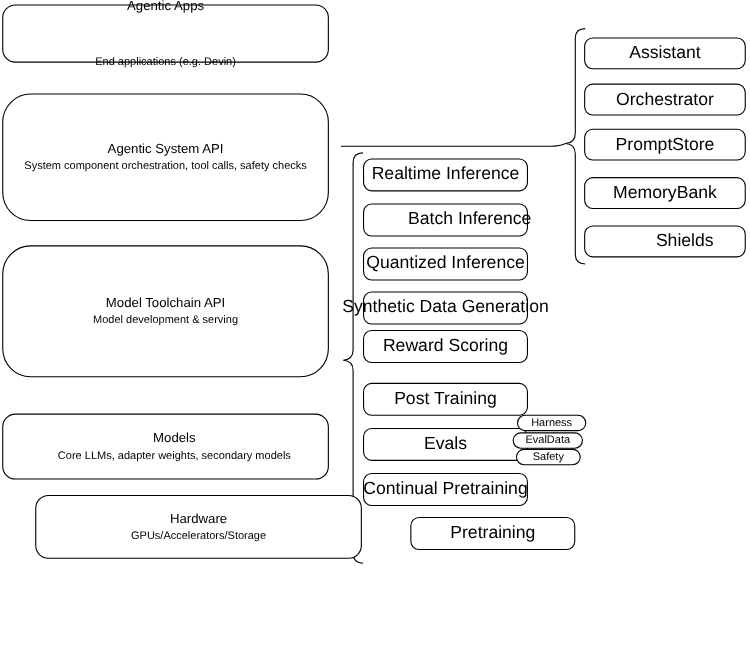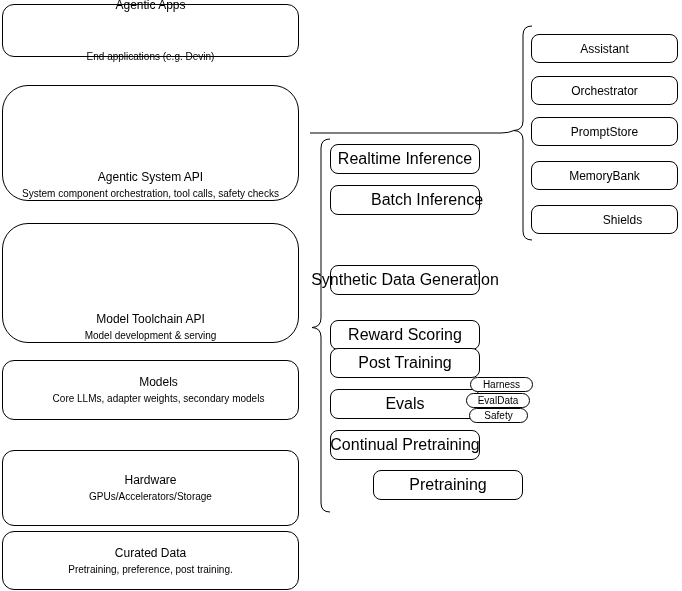--- a/index.html
+++ b/index.html
@@ -68,39 +68,39 @@
     left: 531px;
     width: 147px;
     height: 29px;
     box-sizing: border-box;
     border: 1px solid #000000;
     border-radius: 8px;
     background: #ffffff;
     display: flex;
     align-items: center;
     justify-content: center;
-    font-size: 12px;
+    font-size: 16px;
     white-space: nowrap;
   }
   .pill {
     position: absolute;
     height: 15px;
     box-sizing: border-box;
     border: 1px solid #000000;
     border-radius: 8px;
     background: #ffffff;
     display: flex;
     align-items: center;
     justify-content: center;
     font-size: 10px;
     white-space: nowrap;
     z-index: 3;
   }
   .r12 { border-radius: 12px; }
-  .r26 { border-radius: 26px; justify-content: flex-end; }
+  .r26 { border-radius: 26px; }
 </style>
 </head>
 <body>
 
 <div class="canvas">
 
   <svg class="wires" viewBox="0 0 682 591">
     <path d="M310,133 L501,133 Q509,133 514,130.5" fill="none" stroke="#000000" stroke-width="1"></path>
     <path d="M532,26 Q523,26 523,35 L523,121 Q523,130 514,130.5 Q523,131 523,140 L523,231 Q523,240 532,240" fill="none" stroke="#000000" stroke-width="1"></path>
     <path d="M330,139 Q321,139 321,148 L321,318 Q321,327 312,327.5 Q321,328 321,337 L321,503 Q321,512 330,512" fill="none" stroke="#000000" stroke-width="1"></path>
@@ -111,37 +111,34 @@
     <div class="sub">End applications (e.g. Devin)</div>
   </div>
   <div class="lbox r26" style="top:85px;height:116px;">
     <div class="title">Agentic System API</div>
     <div class="sub">System component orchestration, tool calls, safety checks</div>
   </div>
   <div class="lbox r26" style="top:223px;height:120px;">
     <div class="title">Model Toolchain API</div>
     <div class="sub">Model development &amp; serving</div>
   </div>
-  <div class="lbox r12" style="top:360px;height:60px;padding-left:16px;">
+  <div class="lbox r12" style="top:376px;height:60px;padding-left:16px;">
     <div class="title">Models</div>
     <div class="sub">Core LLMs, adapter weights, secondary models</div>
   </div>
-  <div class="lbox r12" style="top:450px;height:76px;">
+  <div class="lbox r12" style="top:450px;height:58px;margin-left:30px;">
     <div class="title">Hardware</div>
     <div class="sub">GPUs/Accelerators/Storage</div>
-  </div>
-  <div class="lbox r12" style="top:531px;height:59px;">
-    <div class="title">Curated Data</div>
-    <div class="sub">Pretraining, preference, post training.</div>
   </div>
 
   <div class="mbox" style="top:144px;">Realtime Inference</div>
   <div class="mbox" style="top:185px;padding-left:44px;">Batch Inference</div>
+  <div class="mbox" style="top:225px;">Quantized Inference</div>
   <div class="mbox" style="top:265px;">Synthetic Data Generation</div>
-  <div class="mbox" style="top:320px;">Reward Scoring</div>
+  <div class="mbox" style="top:300px;">Reward Scoring</div>
   <div class="mbox" style="top:389px;">Evals</div>
   <div class="mbox" style="top:348px;">Post Training</div>
   <div class="mbox" style="top:430px;">Continual Pretraining</div>
   <div class="mbox" style="top:470px;margin-left:43px;">Pretraining</div>
 
   <div class="pill" style="left:470px;top:377px;width:63px;">Harness</div>
   <div class="pill" style="left:466px;top:393px;width:64px;">EvalData</div>
   <div class="pill" style="left:469px;top:408px;width:59px;">Safety</div>
 
   <div class="rbox" style="top:34px;">Assistant</div>

